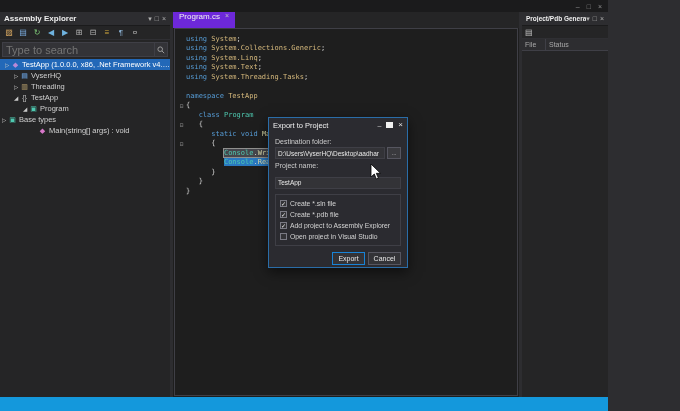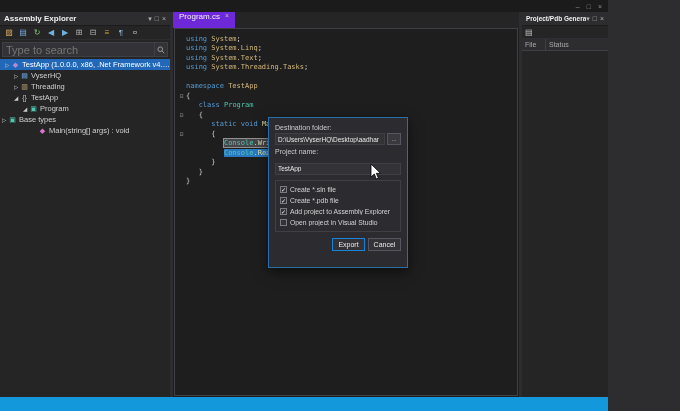--- a/index.html
+++ b/index.html
@@ -195,20 +195,24 @@
           <span class="tab-close">×</span>
         </div>
       </div>
       <div class="code">
           <div class="code-line">
             <span class="gutter"></span>
             <span class="line-text"><span class="tok-kw">using </span><span class="tok-ns">System</span><span class="tok-punct">;</span></span>
           </div>
           <div class="code-line">
             <span class="gutter"></span>
+            <span class="line-text"><span class="tok-kw">using </span><span class="tok-ns">System.Collections.Generic</span><span class="tok-punct">;</span></span>
+          </div>
+          <div class="code-line">
+            <span class="gutter"></span>
             <span class="line-text"><span class="tok-kw">using </span><span class="tok-ns">System.Linq</span><span class="tok-punct">;</span></span>
           </div>
           <div class="code-line">
             <span class="gutter"></span>
             <span class="line-text"><span class="tok-kw">using </span><span class="tok-ns">System.Text</span><span class="tok-punct">;</span></span>
           </div>
           <div class="code-line">
             <span class="gutter"></span>
             <span class="line-text"><span class="tok-kw">using </span><span class="tok-ns">System.Threading.Tasks</span><span class="tok-punct">;</span></span>
           </div>
@@ -290,20 +294,28 @@
         <span class="rp-col-status">Status</span>
       </div>
       <div class="rp-body"></div>
     </div>
 
   </div>
 
   <div class="taskbar"></div>
 
   <div class="dialog">
+    <div class="dlg-title">
+      <span class="dlg-title-text">Export to Project</span>
+      <span class="dlg-controls">
+        <span class="dlg-min">–</span>
+        <span class="dlg-max"></span>
+        <span class="dlg-close">×</span>
+      </span>
+    </div>
     <div class="dlg-body">
       <label class="dlg-label">Destination folder:</label>
       <div class="input-row">
         <input class="dlg-input" value="D:\Users\VyserHQ\Desktop\aadhar" style="">
         <button class="browse-btn">...</button>
       </div>
       <label class="dlg-label">Project name:</label>
       <input class="dlg-input full" value="TestApp" style="">
       <div class="check-group">
           <div class="check-row">

